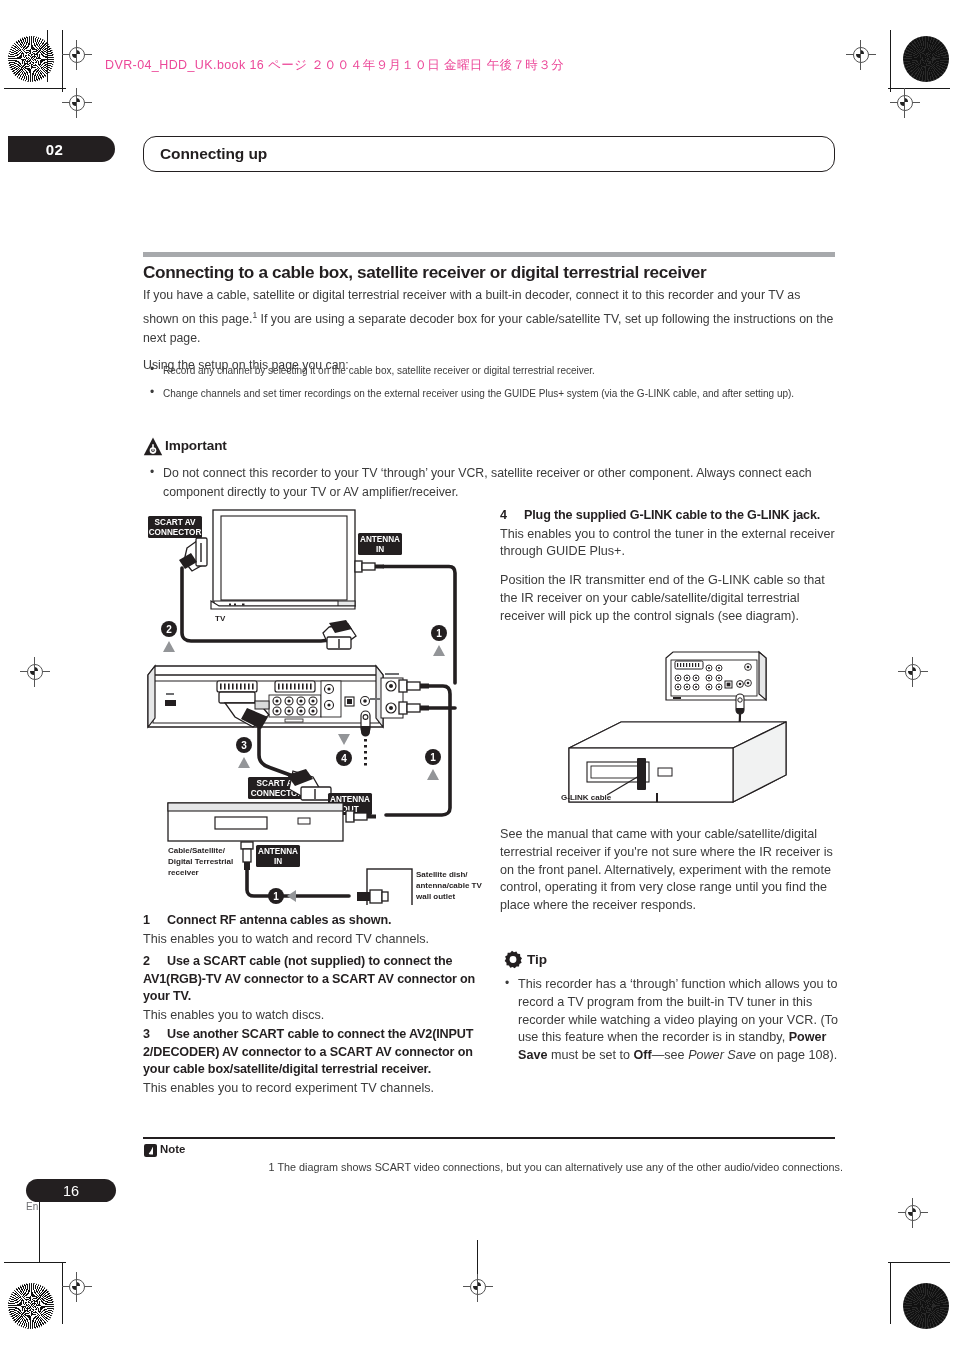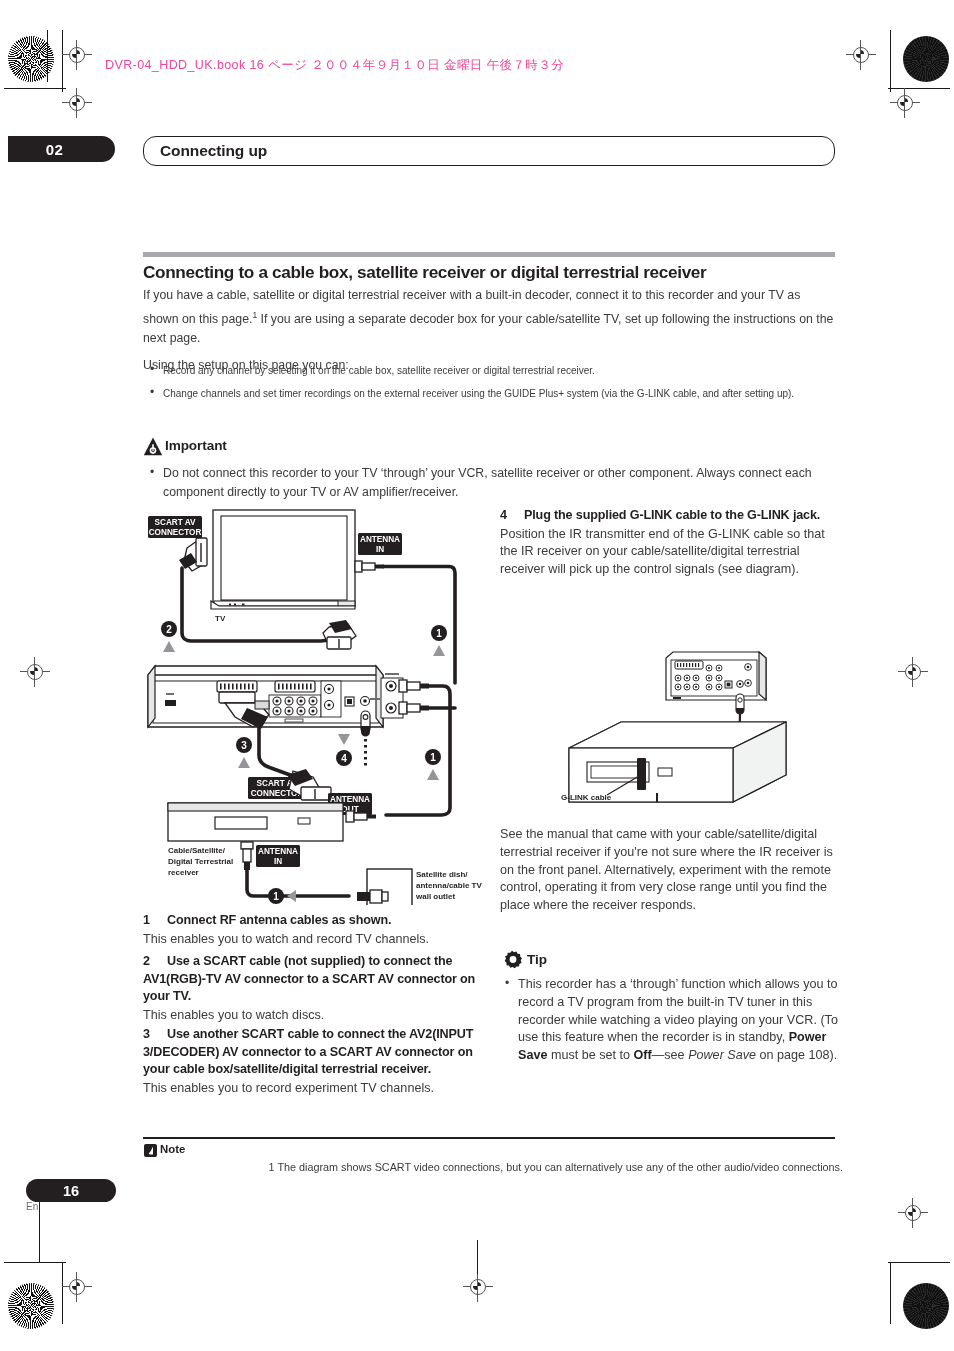--- a/index.html
+++ b/index.html
@@ -77,21 +77,21 @@
     display: flex;
     align-items: center;
     justify-content: center;
     padding-right: 14px;
     box-sizing: border-box;
     letter-spacing: 0.5px;
   }
   .chapter-title-pill {
     position: absolute;
     left: 143px; top: 136px;
-    width: 692px; height: 30px;
+    width: 692px; height: 36px;
     border: 1.6px solid #231f20;
     border-radius: 13px;
     box-sizing: border-box;
     display: flex;
     align-items: center;
     padding-left: 16px;
     font-weight: bold;
     font-size: 15.5px;
     letter-spacing: -0.1px;
   }
@@ -268,21 +268,21 @@
   }
 
   
   .pagenum {
     position: absolute;
     left: 26px; top: 1179px;
     width: 90px; height: 23px;
     background: #231f20;
     border-radius: 11.5px;
     color: #fff;
-    font-weight: bold;
+    font-weight: normal;
     font-size: 14.5px;
     display:flex; align-items:center; justify-content:center;
   }
   .pagelang {
     position: absolute;
     left: 26px; top: 1201px;
     width: 90px;
     text-align: left;
     font-size: 10px;
     color: #6d6e71;
@@ -738,20 +738,21 @@
     <rect x="86" y="108" width="9" height="32" rx="1" fill="#231f20"></rect>
   </g>
 
   <line x1="56" y1="145" x2="88" y2="126" stroke="#231f20" stroke-width="1.2"></line>
   <text class="t2" x="10" y="150">G-LINK cable</text>
 </svg>
 </div>
 
 <div class="rc" style="top:507px;">
   <div class="step-title"><span class="step-num">4</span><span>Plug the supplied G-LINK cable to the G-LINK jack.</span></div>
+  <div class="step-body">This enables you to control the tuner in the external receiver through GUIDE Plus+.</div>
   <div class="step-body">Position the IR transmitter end of the G-LINK cable so that the IR receiver on your cable/satellite/digital terrestrial receiver will pick up the control signals (see diagram).</div>
 </div>
 
 <div class="rc" style="top:826px;">
   <div class="step-body" style="margin-top:0;">See the manual that came with your cable/satellite/digital terrestrial receiver if you're not sure where the IR receiver is on the front panel. Alternatively, experiment with the remote control, operating it from very close range until you find the place where the receiver responds.</div>
 </div>
 
 <svg class="gear-icon" viewBox="0 0 20 20">
   <path d="M10 0.8 L12 2.3 L14.4 1.6 L15.6 3.8 L18.1 4 L18.2 6.5 L20 8.2 L18.7 10.3 L19.6 12.7 L17.4 13.9 L17 16.4 L14.5 16.4 L12.7 18.2 L10.6 16.9 L8.2 17.8 L7 15.6 L4.5 15.2 L4.5 12.7 L2.7 10.9 L4 8.8 L3.1 6.4 L5.3 5.2 L5.7 2.7 L8.2 2.7 Z" fill="#231f20"></path>
   <circle cx="11" cy="9.5" r="3.4" fill="#ffffff"></circle>
@@ -766,21 +767,21 @@
   <div class="step-title"><span class="step-num">1</span><span>Connect RF antenna cables as shown.</span></div>
   <div class="step-body">This enables you to watch and record TV channels.</div>
 </div>
 
 <div class="lc" style="top:953px;">
   <div class="step-title"><span class="step-num">2</span><span>Use a SCART cable (not supplied) to connect the AV1(RGB)-TV AV connector to a SCART AV connector on your TV.</span></div>
   <div class="step-body">This enables you to watch discs.</div>
 </div>
 
 <div class="lc" style="top:1026px;">
-  <div class="step-title"><span class="step-num">3</span><span>Use another SCART cable to connect the AV2(INPUT 3/DECODER) AV connector to a SCART AV connector on your cable box/satellite/digital terrestrial receiver.</span></div>
+  <div class="step-title"><span class="step-num">3</span><span>Use another SCART cable to connect the AV2(INPUT 2/DECODER) AV connector to a SCART AV connector on your cable box/satellite/digital terrestrial receiver.</span></div>
   <div class="step-body">This enables you to record experiment TV channels.</div>
 </div>
 
 <div class="note-rule"></div>
 <div class="note-icon"></div>
 <div class="note-label">Note</div>
 <div class="note-text">1 The diagram shows SCART video connections, but you can alternatively use any of the other audio/video connections.</div>
 
 <div class="pagenum">16</div>
 <div class="pagelang">En</div>

